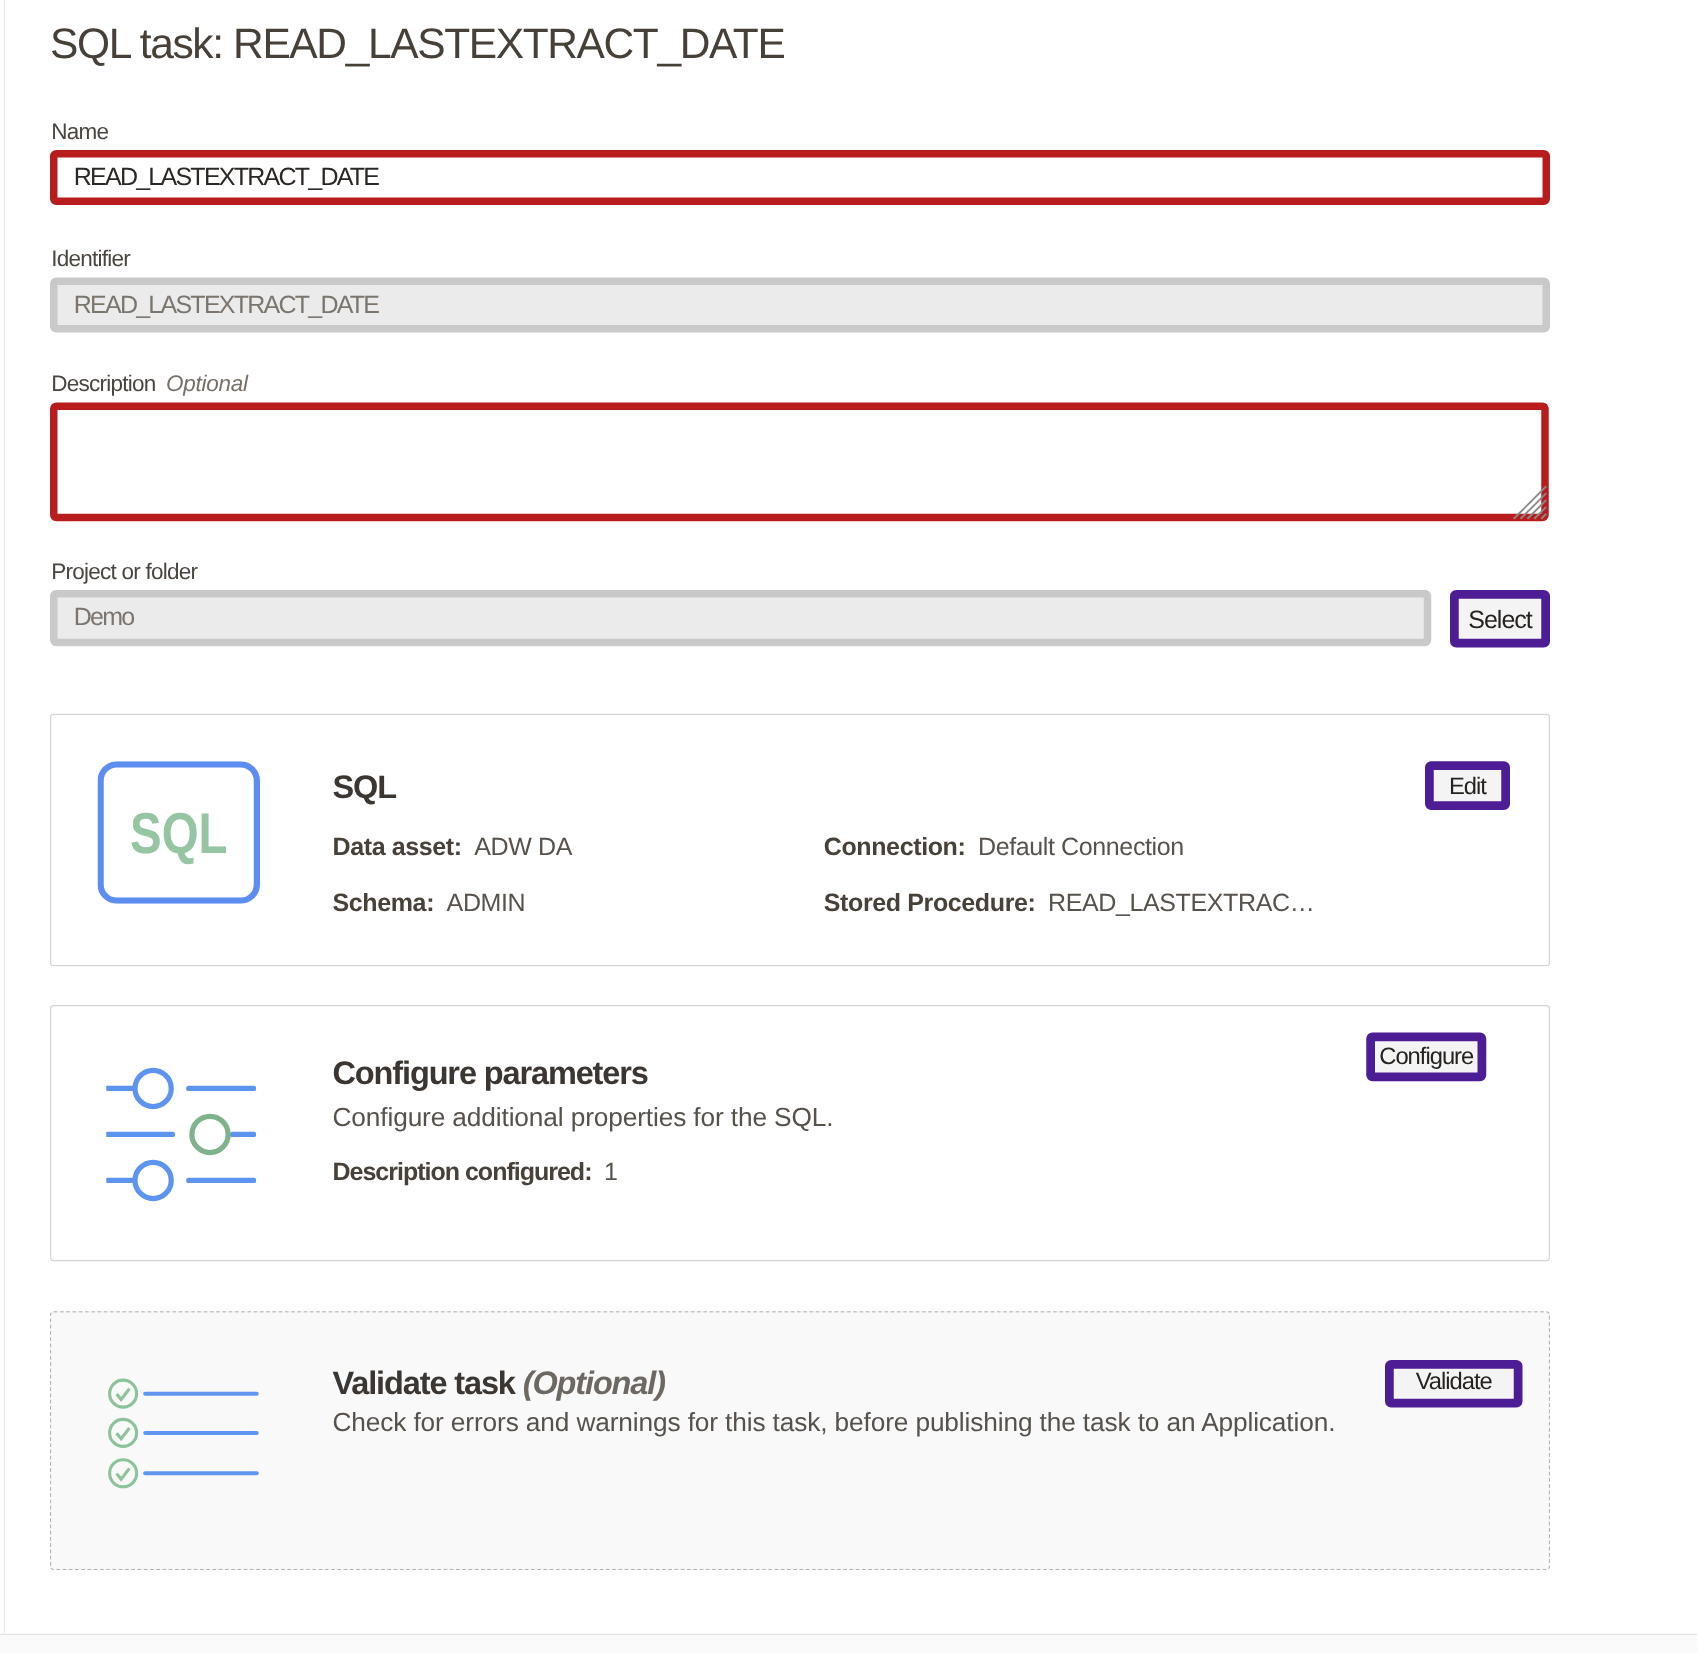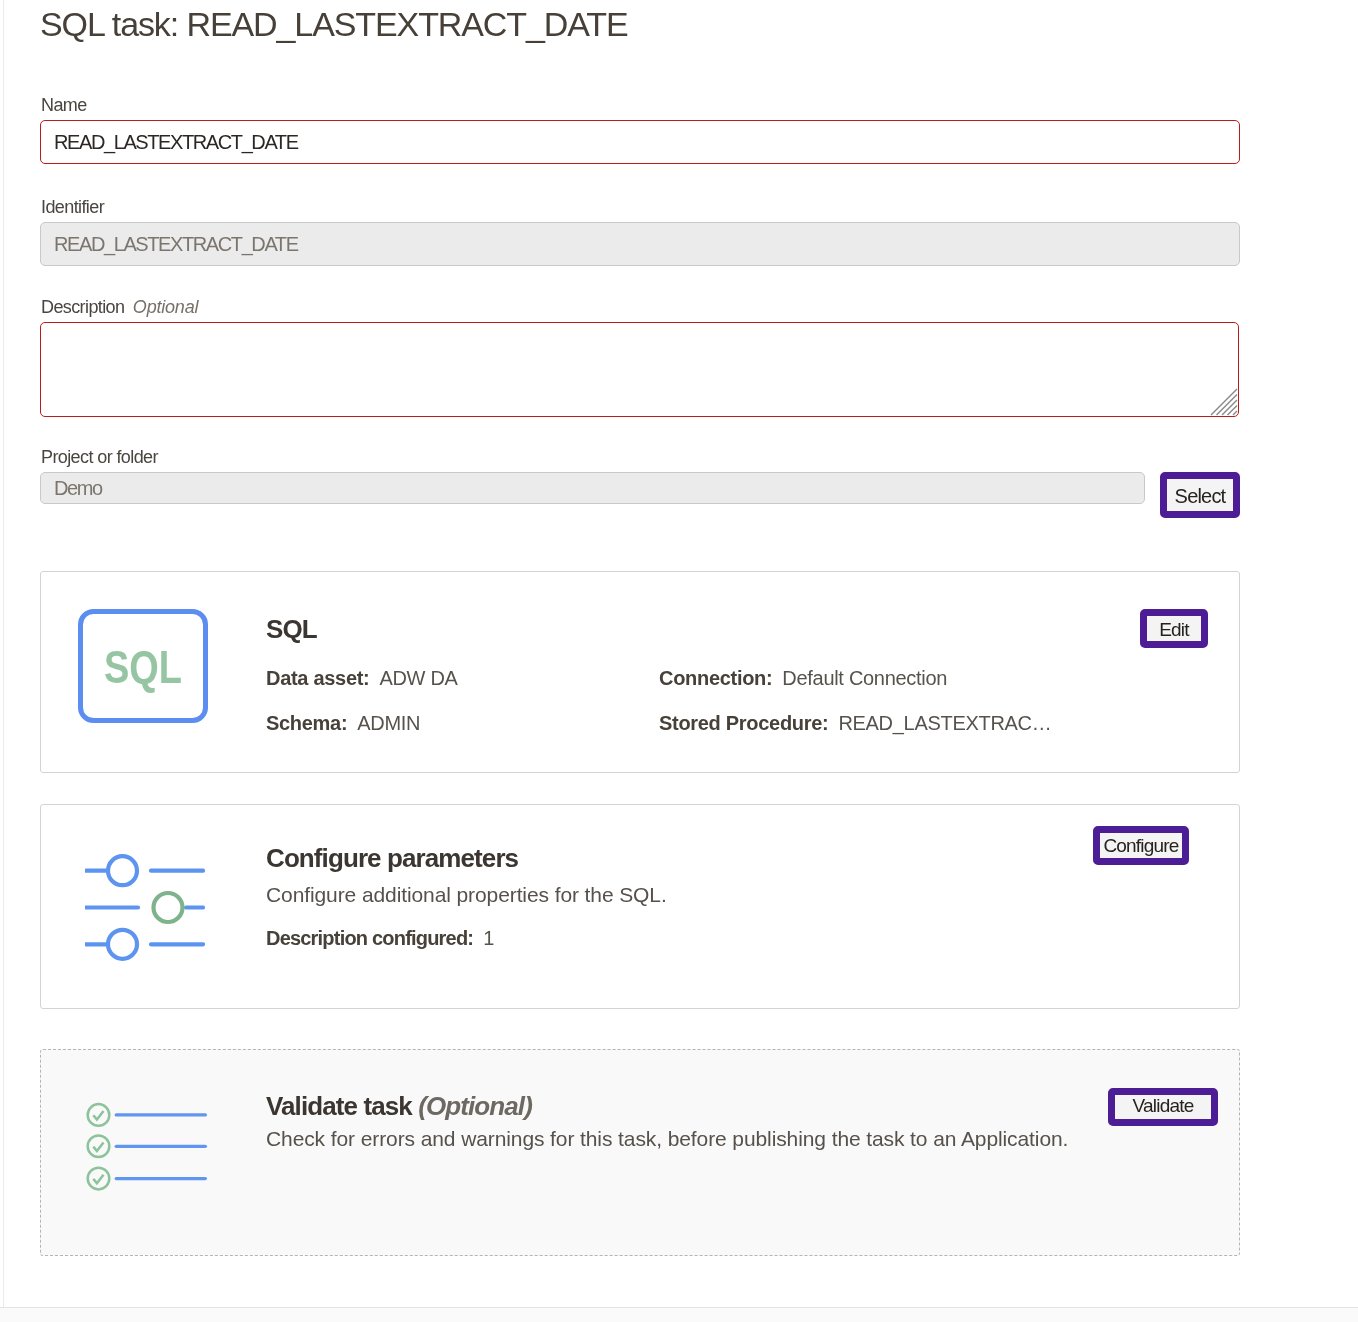--- a/index.html
+++ b/index.html
@@ -1,58 +1,58 @@
 <!DOCTYPE html>
 <html><head>
 <meta charset="utf-8">
 <style>
 html,body{margin:0;padding:0}
 body{width:1358px;height:1322px;position:relative;background:#fff;
   font-family:"Liberation Sans",sans-serif;overflow:hidden}
 .abs{position:absolute}
 .lbl{font-size:18px;color:#4a453f;letter-spacing:-0.6px}
-.inp{box-sizing:border-box;border:1px solid #b91c1c;border-radius:5px;background:#fff;
+.inp{box-sizing:border-box;border:6px solid #b91c1c;border-radius:5px;background:#fff;
   font-size:20px;color:#2b2724;letter-spacing:-1.4px;padding-left:13px;display:flex;align-items:center}
 .inp.dis{background:#ebebeb;color:#7b756e;border-color:#c9c9c9}
 .btn{box-sizing:border-box;border:7px solid #4c1d95;border-radius:5px;background:#f4f4f4;
   color:#26231f;display:flex;align-items:center;justify-content:center;letter-spacing:-0.8px}
 .card{box-sizing:border-box;border:1px solid #d2d5d8;border-radius:3px;background:#fff}
 .h2{font-size:26px;font-weight:bold;color:#3b3631;letter-spacing:-0.9px}
 .meta{font-size:20px;letter-spacing:-0.3px;color:#57524c}
 .meta b{color:#474139}
 .meta .v{margin-left:10px}
 .desc{font-size:21px;letter-spacing:-0.1px;color:#56514b}
 </style>
 </head>
 <body>
 
 <div class="abs" style="left:3px;top:0;width:1px;height:1307px;background:#ececec"></div>
 
-<div class="abs" style="left:40px;top:7px;font-size:34px;color:#474039;letter-spacing:-1.1px;line-height:34px">SQL task: READ_LASTEXTRACT_DATE</div>
+<div class="abs" style="left:40px;top:18px;font-size:34px;color:#474039;letter-spacing:-1.1px;line-height:34px">SQL task: READ_LASTEXTRACT_DATE</div>
 
 <div class="abs lbl" style="left:41px;top:96px;line-height:18px">Name</div>
 <div class="abs inp" style="left:40px;top:120px;width:1200px;height:44px">READ_LASTEXTRACT_DATE</div>
 
 <div class="abs lbl" style="left:41px;top:198px;line-height:18px">Identifier</div>
 <div class="abs inp dis" style="left:40px;top:222px;width:1200px;height:44px">READ_LASTEXTRACT_DATE</div>
 
 <div class="abs lbl" style="left:41px;top:298px;line-height:18px">Description <span style="font-style:italic;color:#767069;margin-left:4px;letter-spacing:-0.2px">Optional</span></div>
 <div class="abs inp" style="left:40px;top:322px;width:1199px;height:95px"></div>
 <svg class="abs" style="left:1210px;top:388px" width="28" height="28" viewBox="0 0 28 28">
   <g stroke="#8a8a8a" stroke-width="1.5">
     <line x1="1" y1="27" x2="27" y2="1"></line>
     <line x1="6.5" y1="27" x2="27" y2="6.5"></line>
     <line x1="12" y1="27" x2="27" y2="12"></line>
     <line x1="17.5" y1="27" x2="27" y2="17.5"></line>
     <line x1="23" y1="27" x2="27" y2="23"></line>
   </g>
 </svg>
 
 <div class="abs lbl" style="left:41px;top:448px;line-height:18px">Project or folder</div>
-<div class="abs inp dis" style="left:40px;top:472px;width:1105px;height:32px">Demo</div>
+<div class="abs inp dis" style="left:40px;top:472px;width:1105px;height:45px">Demo</div>
 <div class="abs btn" style="left:1160px;top:472px;width:80px;height:46px;font-size:20px;padding-top:3px">Select</div>
 
 <div class="abs card" style="left:40px;top:571px;width:1200px;height:202px"></div>
 <svg class="abs" style="left:78px;top:609px" width="130" height="114" viewBox="0 0 130 114">
   <rect x="2.5" y="2.5" width="125" height="109" rx="13" fill="#fff" stroke="#5b8ef0" stroke-width="5"></rect>
   <text x="65" y="73.5" text-anchor="middle" font-family="Liberation Sans" font-weight="bold" font-size="46" fill="#95c5a2" textLength="78" lengthAdjust="spacingAndGlyphs">SQL</text>
 </svg>
 <div class="abs h2" style="left:266px;top:616px;line-height:26px">SQL</div>
 <div class="abs meta" style="left:266px;top:668px;line-height:20px"><b>Data asset:</b><span class="v">ADW DA</span></div>
 <div class="abs meta" style="left:659px;top:668px;line-height:20px"><b>Connection:</b><span class="v">Default Connection</span></div>

